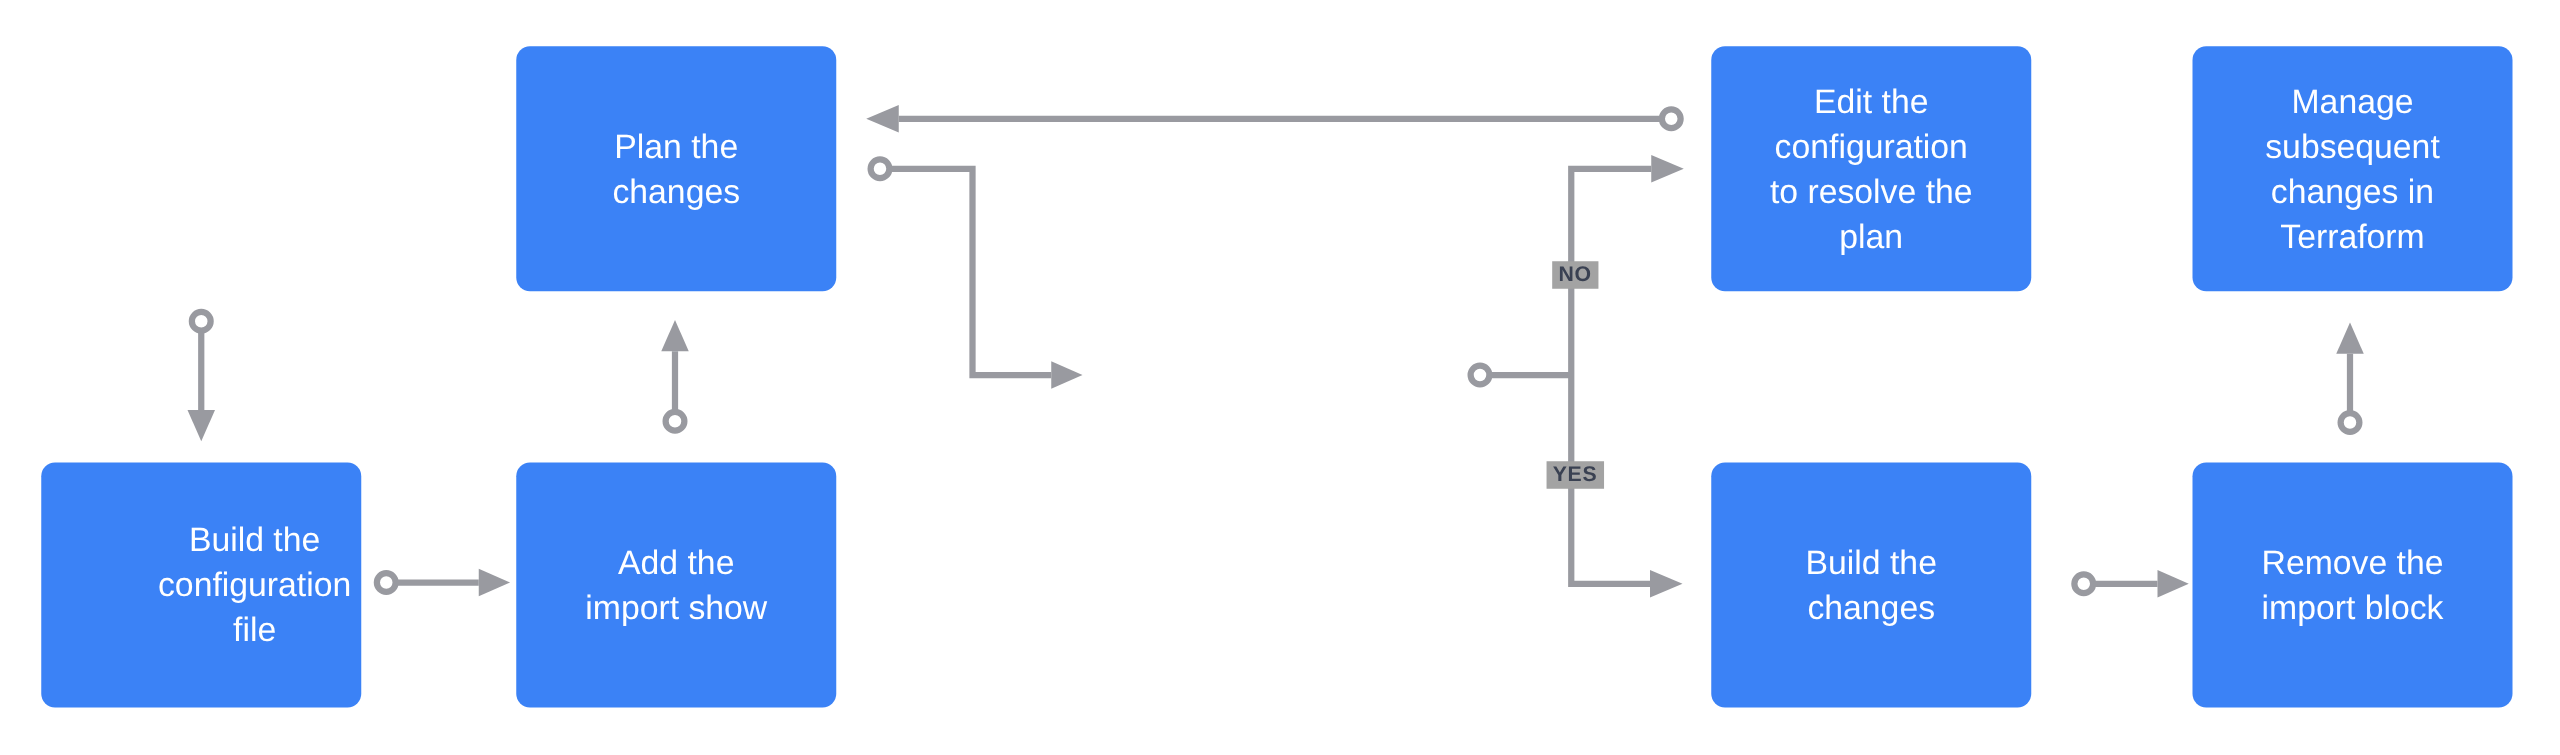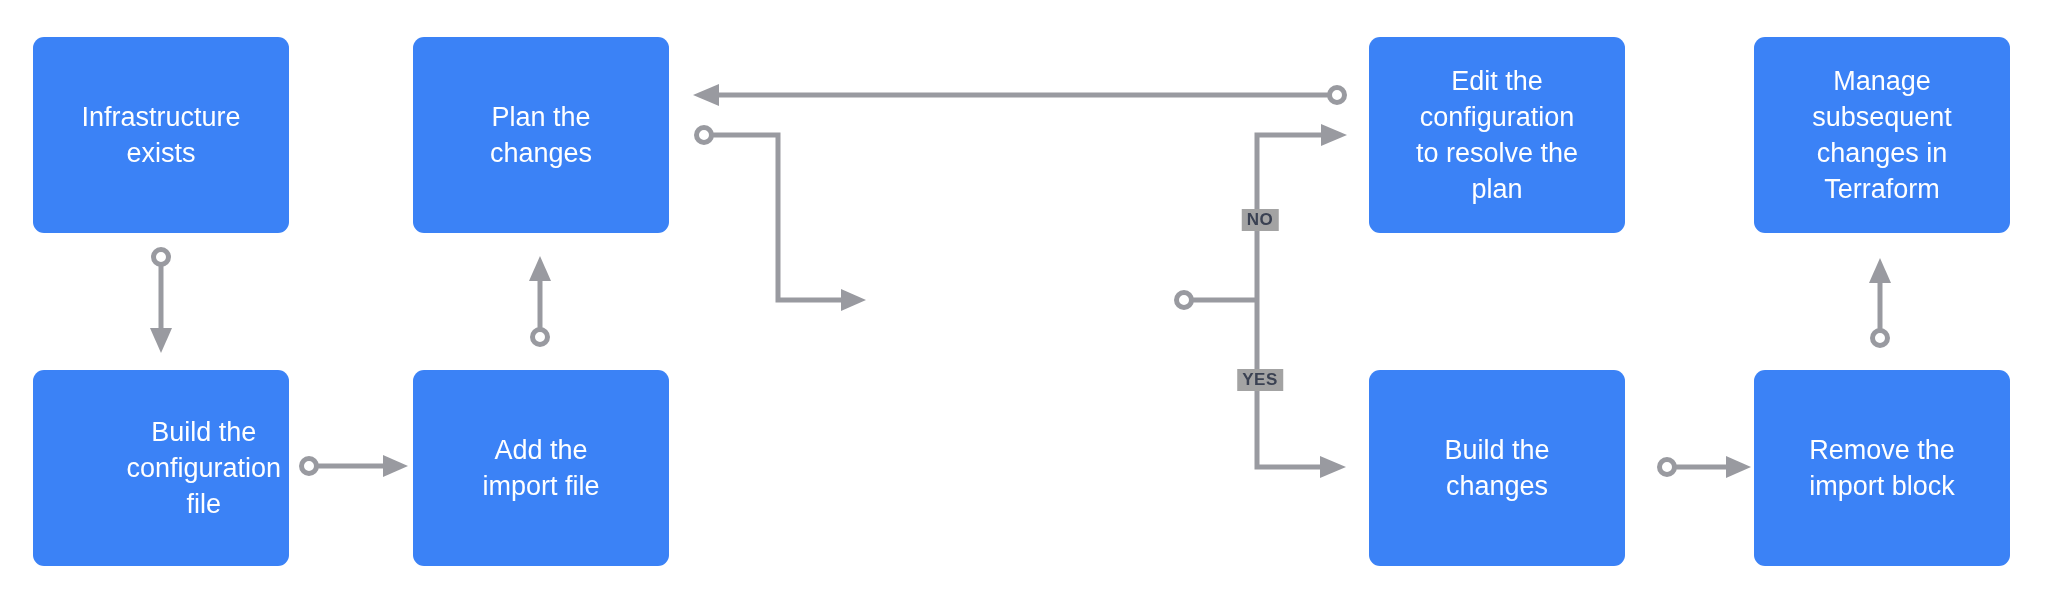--- a/index.html
+++ b/index.html
@@ -129,24 +129,20 @@
       <polygon class="edge-head" points="1726,456 1726,478 1751,467"></polygon>
     </g>
 
     <g>
       <circle class="edge-dot" cx="1880" cy="338" r="7.5"></circle>
       <path class="edge-line" d="M 1880 330 V 283"></path>
       <polygon class="edge-head" points="1869,283 1891,283 1880,258"></polygon>
     </g>
   </svg>
 
-  <div class="node n-infra">
-    <span>Infrastructure
-exists</span>
-  </div>
 
   <div class="node n-plan">
     <span>Plan the
 changes</span>
   </div>
 
   <div class="node n-edit">
     <span>Edit the
 configuration
 to resolve the
@@ -162,21 +158,21 @@
 
 
   <div class="node n-build">
     <span>Build the
 configuration
 file</span>
   </div>
 
   <div class="node n-add">
     <span>Add the
-import file</span>
+import show</span>
   </div>
 
   <div class="node n-apply">
     <span>Build the
 changes</span>
   </div>
 
   <div class="node n-remove">
     <span>Remove the
 import block</span>

